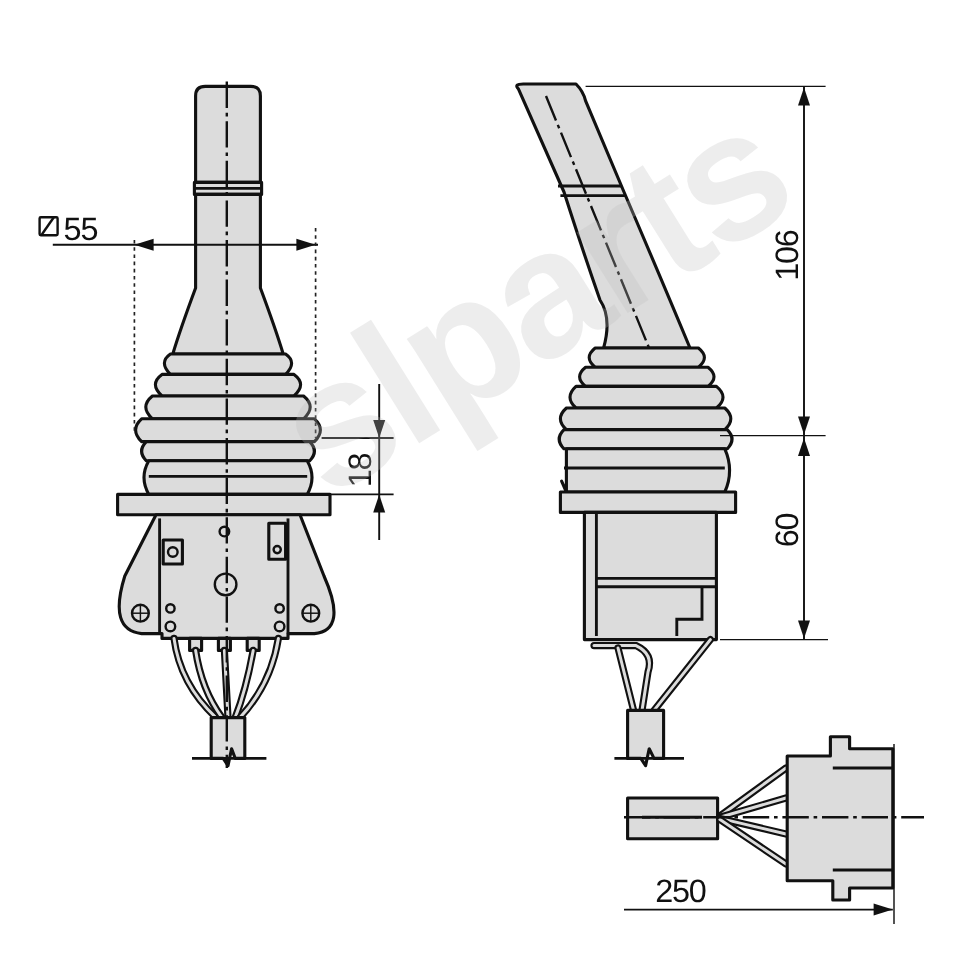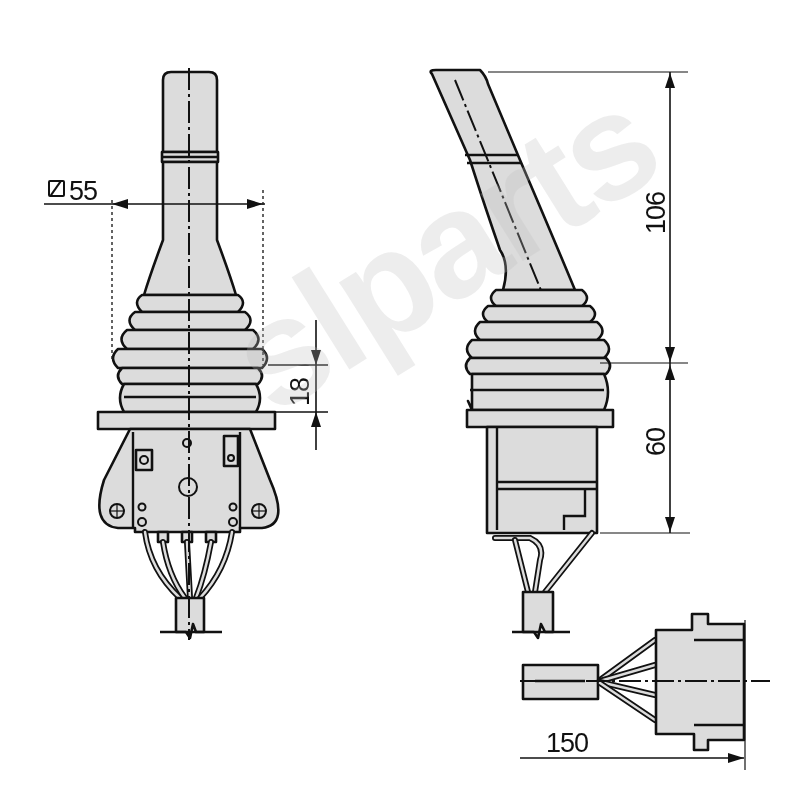--- a/index.html
+++ b/index.html
@@ -174,22 +174,22 @@
       <line class="line" x1="694" y1="640" x2="744" y2="640"></line>
       <line class="line" x1="694" y1="725" x2="744" y2="725"></line>
       <line class="center" x1="520" y1="681" x2="770" y2="681"></line>
 
       <line class="dim" x1="520" y1="758" x2="744" y2="758"></line>
       <polygon class="arrow" points="744,758 728,753 728,763"></polygon>
       <line class="thin" x1="745" y1="620" x2="745" y2="770"></line>
     </g>
   </svg>
 
-  <div class="label" style="left:48px; top:178px;text-align:center;">
+  <div class="label" style="left:32px; top:178px;text-align:center;">
     <span class="dia-sym"></span><span>55</span>
   </div>
   <div class="label vert" style="left:287px; top:406px;">18</div>
   <div class="label vert" style="left:643px; top:234px;">106</div>
   <div class="label vert" style="left:643px; top:456px;">60</div>
-  <div class="label" style="left:546px; top:730px;">150</div>
+  <div class="label" style="left:546px; top:730px;">250</div>
 
   <div class="watermark">slparts</div>
 </div>
 
 </body></html>

